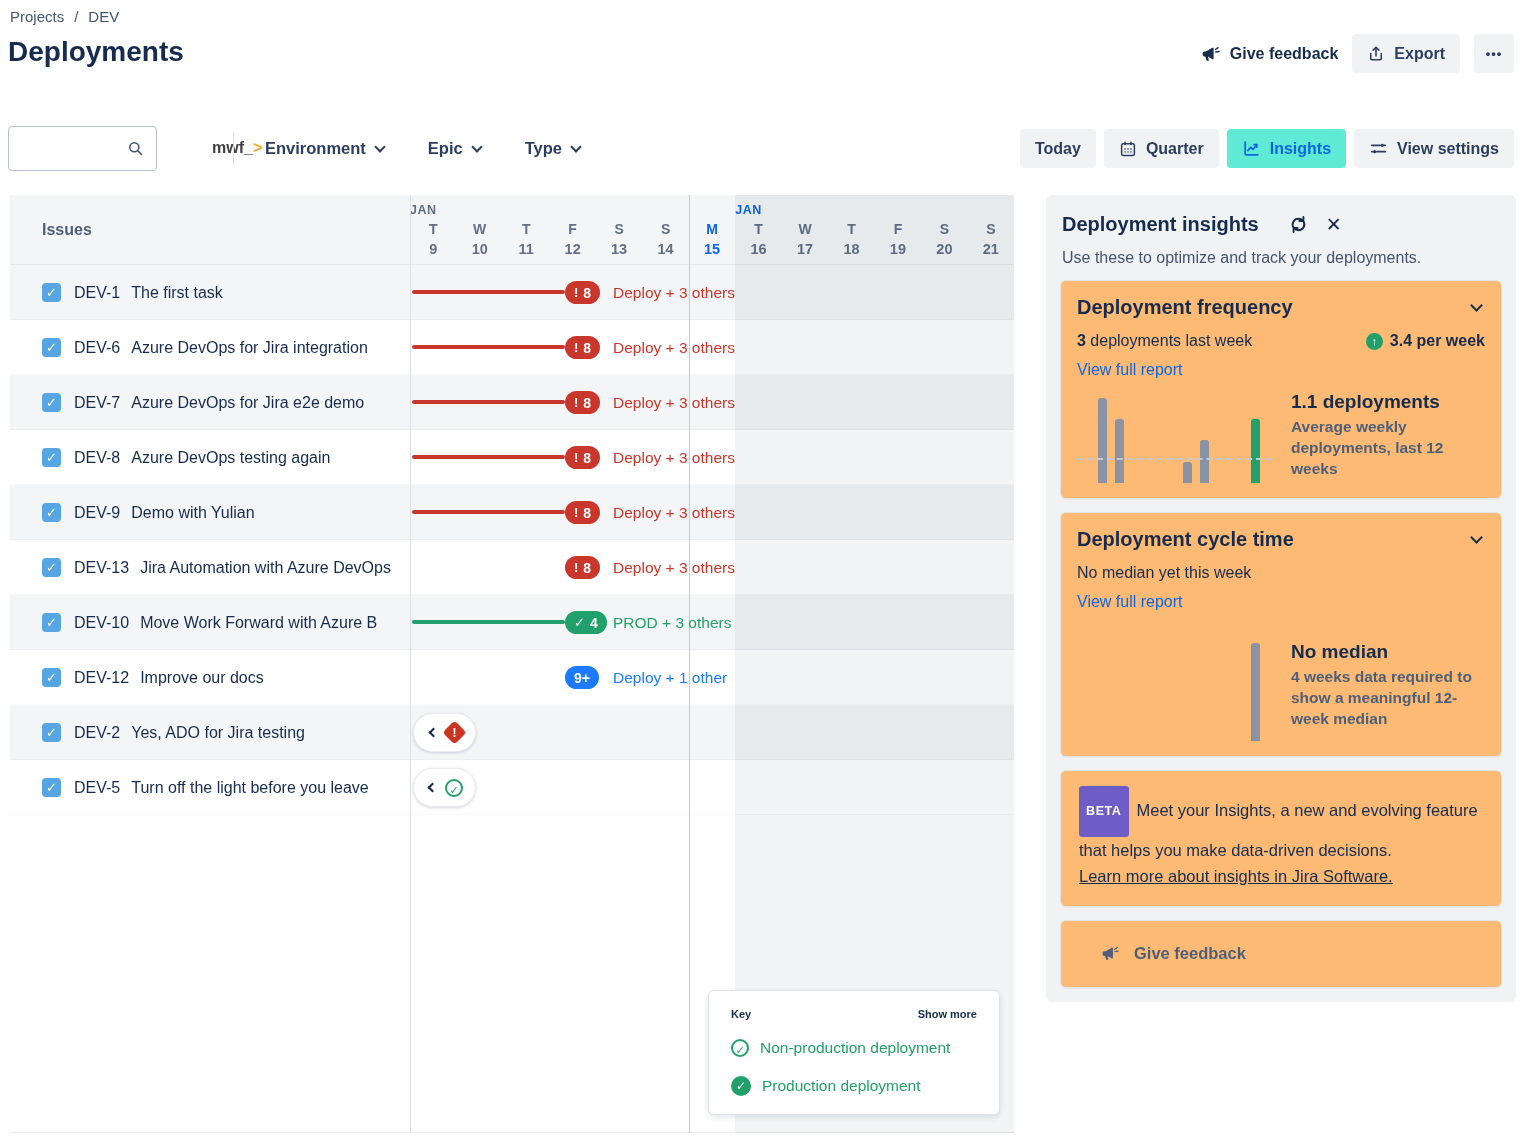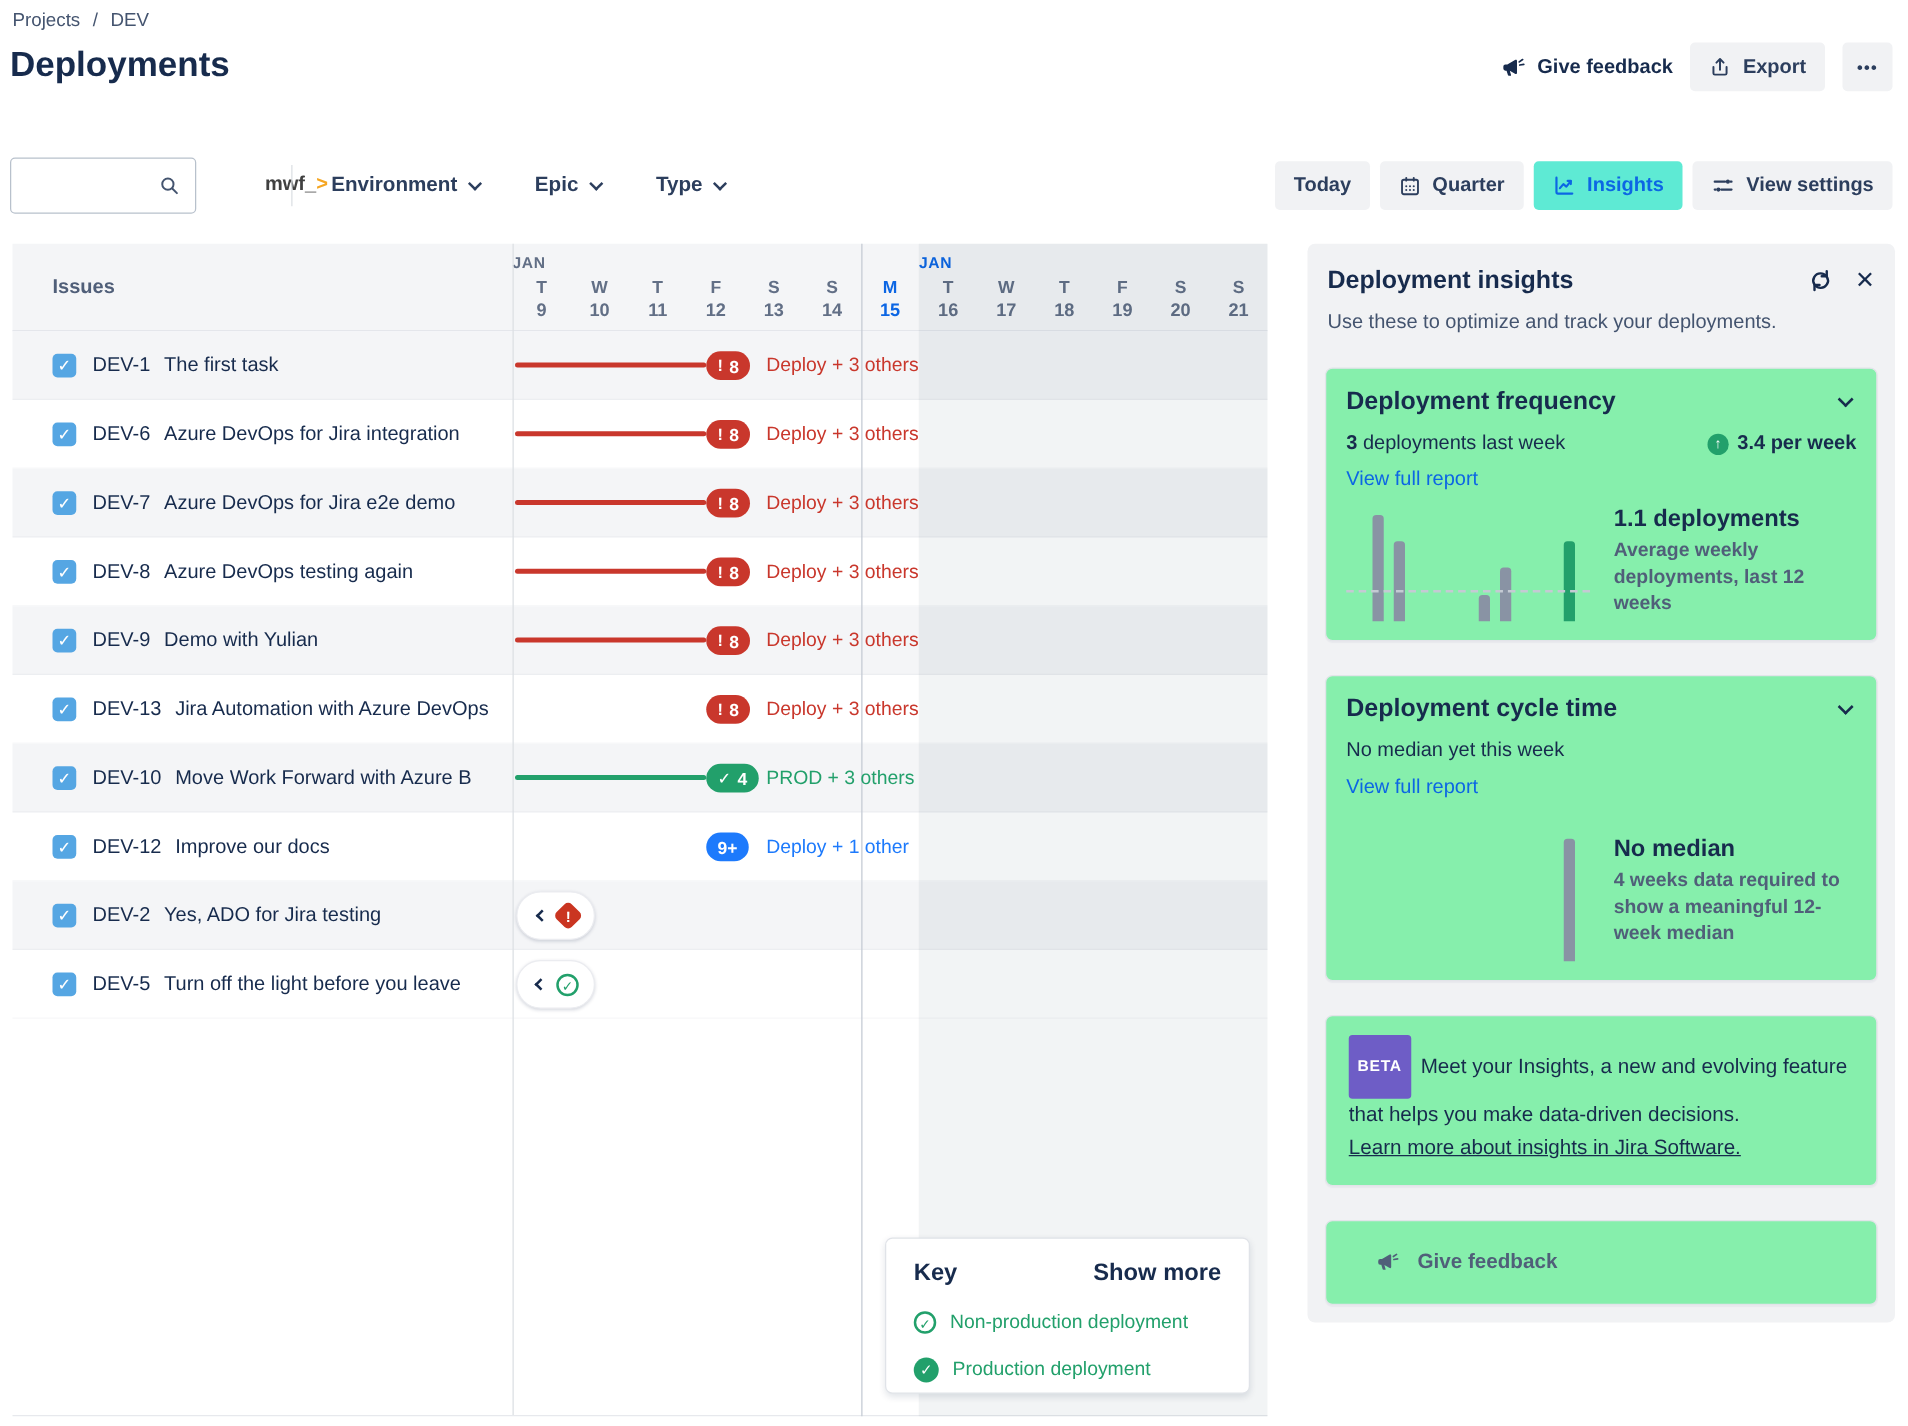--- a/index.html
+++ b/index.html
@@ -78,32 +78,32 @@
   .ok-ring { width:18px; height:18px; border:2px solid #22A06B; border-radius:50%; color:#22A06B;
          font-size:11px; font-weight:700; text-align:center; line-height:18px; }
   .ok-fill { width:20px; height:20px; background:#22A06B; border-radius:50%; color:#fff;
          font-size:12px; font-weight:700; text-align:center; line-height:20px; }
   .grid-footer { position:absolute; left:20px; top:640px; width:360px; text-align:center;
          font-size:15.5px; color:#505F79; line-height:1.65; }
 
   
   .key-card { left:708px; top:990px; width:292px; height:125px; background:#fff; border:1px solid #E0E3E8;
         border-radius:6px; box-shadow:0 2px 6px rgba(9,30,66,.12); z-index:6; padding:17px 22px; }
-  .key-head { display:flex; justify-content:space-between; font-size:19px; font-weight:700; color:#172B4D; }
+  .key-head { display:flex; justify-content:space-between; font-size:11px; font-weight:700; color:#172B4D; }
   .key-item { display:flex; align-items:center; gap:11px; margin-top:19px; color:#22A06B; font-size:15.5px; }
 
   
   .panel { left:1046px; top:195px; width:470px; background:#F1F2F4; border-radius:6px; padding:14px; z-index:4; }
-  .panel-head { display:flex; align-items:center; justify-content:space-between; padding:4px 2px 0 2px;gap:29px; }
+  .panel-head { display:flex; align-items:center; justify-content:flex-start; padding:4px 2px 0 2px;gap:29px; }
   .panel-title { font-size:20px; font-weight:700; color:#172B4D; }
   .panel-icons { display:flex; align-items:center; gap:17px; color:#172B4D; }
   .panel-icons .x { font-size:19px; font-weight:700; cursor:pointer; }
   .panel-icons .rf { cursor:pointer; display:flex; }
   .panel-sub { margin:13px 2px 0 2px; font-size:16px; color:#44546F; }
-  .card { background:#86efac; border:1px solid #E2E4E9; border-radius:6px; margin-top:27px; padding:15px 16px;
+  .card { background:#fdba74; border:1px solid #E2E4E9; border-radius:6px; margin-top:13px; padding:15px 16px;
           box-shadow:0 1px 1px rgba(9,30,66,.04); }
   .card-title-row { display:flex; align-items:center; justify-content:space-between; }
   .card-title { font-size:20px; font-weight:700; color:#172B4D; }
   .card-chev { width:9px; height:9px; border-right:2.4px solid #172B4D; border-bottom:2.4px solid #172B4D;
           transform:rotate(45deg); margin-right:4px; margin-top:-4px; cursor:pointer; }
   .stat-row { display:flex; align-items:center; justify-content:space-between; margin-top:13px; font-size:16px; color:#172B4D; }
   .trend { display:flex; align-items:center; gap:7px; font-weight:600; }
   .up-ic { width:17px; height:17px; border-radius:50%; background:#22A06B; color:#fff; font-size:11px;
            font-weight:700; text-align:center; line-height:17px; }
   .report-link { margin-top:11px; font-size:16px; color:#0C66E4; cursor:pointer; display:inline-block; }

